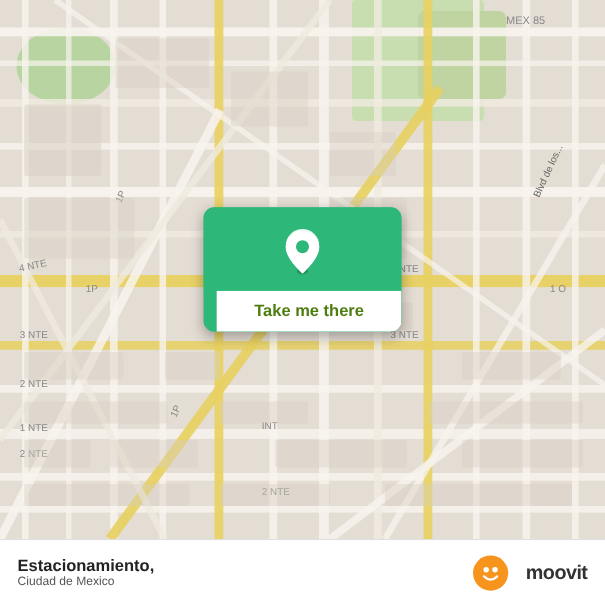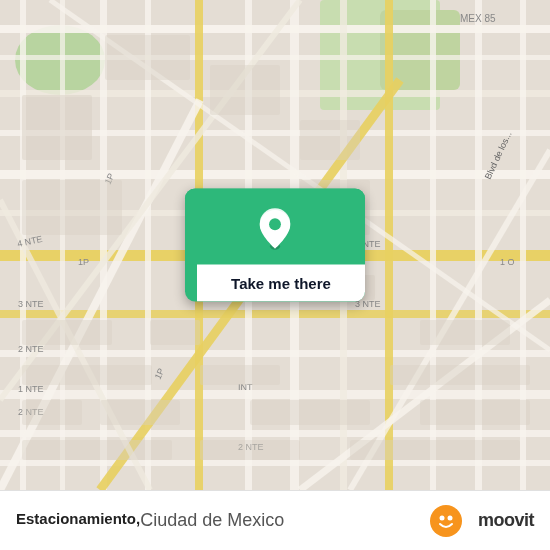--- a/index.html
+++ b/index.html
@@ -27,31 +27,31 @@
       display: flex;
       align-items: center;
       justify-content: space-between;
       padding: 0 16px;
       border-top: 1px solid #e0e0e0;
       position: relative;
     }
 
     #location-info {
       display: flex;
-      flex-direction: row;
+      flex-direction: column;
     }
 
     #location-name {
       font-size: 15px;
       font-weight: 600;
       color: #222;
     }
 
     #location-city {
-      font-size: 18px;
+      font-size: 11px;
       color: #555;
     }
 
     #moovit-logo {
       display: flex;
       align-items: center;
       gap: 16px;
     }
 
     .moovit-icon {
@@ -105,21 +105,21 @@
       width: 44px;
       height: 44px;
     }
 
     .card-label {
       background: #fff;
       text-align: center;
       padding: 10px 0;
       font-size: 15px;
       font-weight: 600;
-      color: #0f172a;
+      color: #4d7c0f;
       margin-left: 12px;
     }
 
     
     #osm-attribution {
       position: absolute;
       bottom: 62px;
       left: 6px;
       font-size: 10px;
       color: #333;

